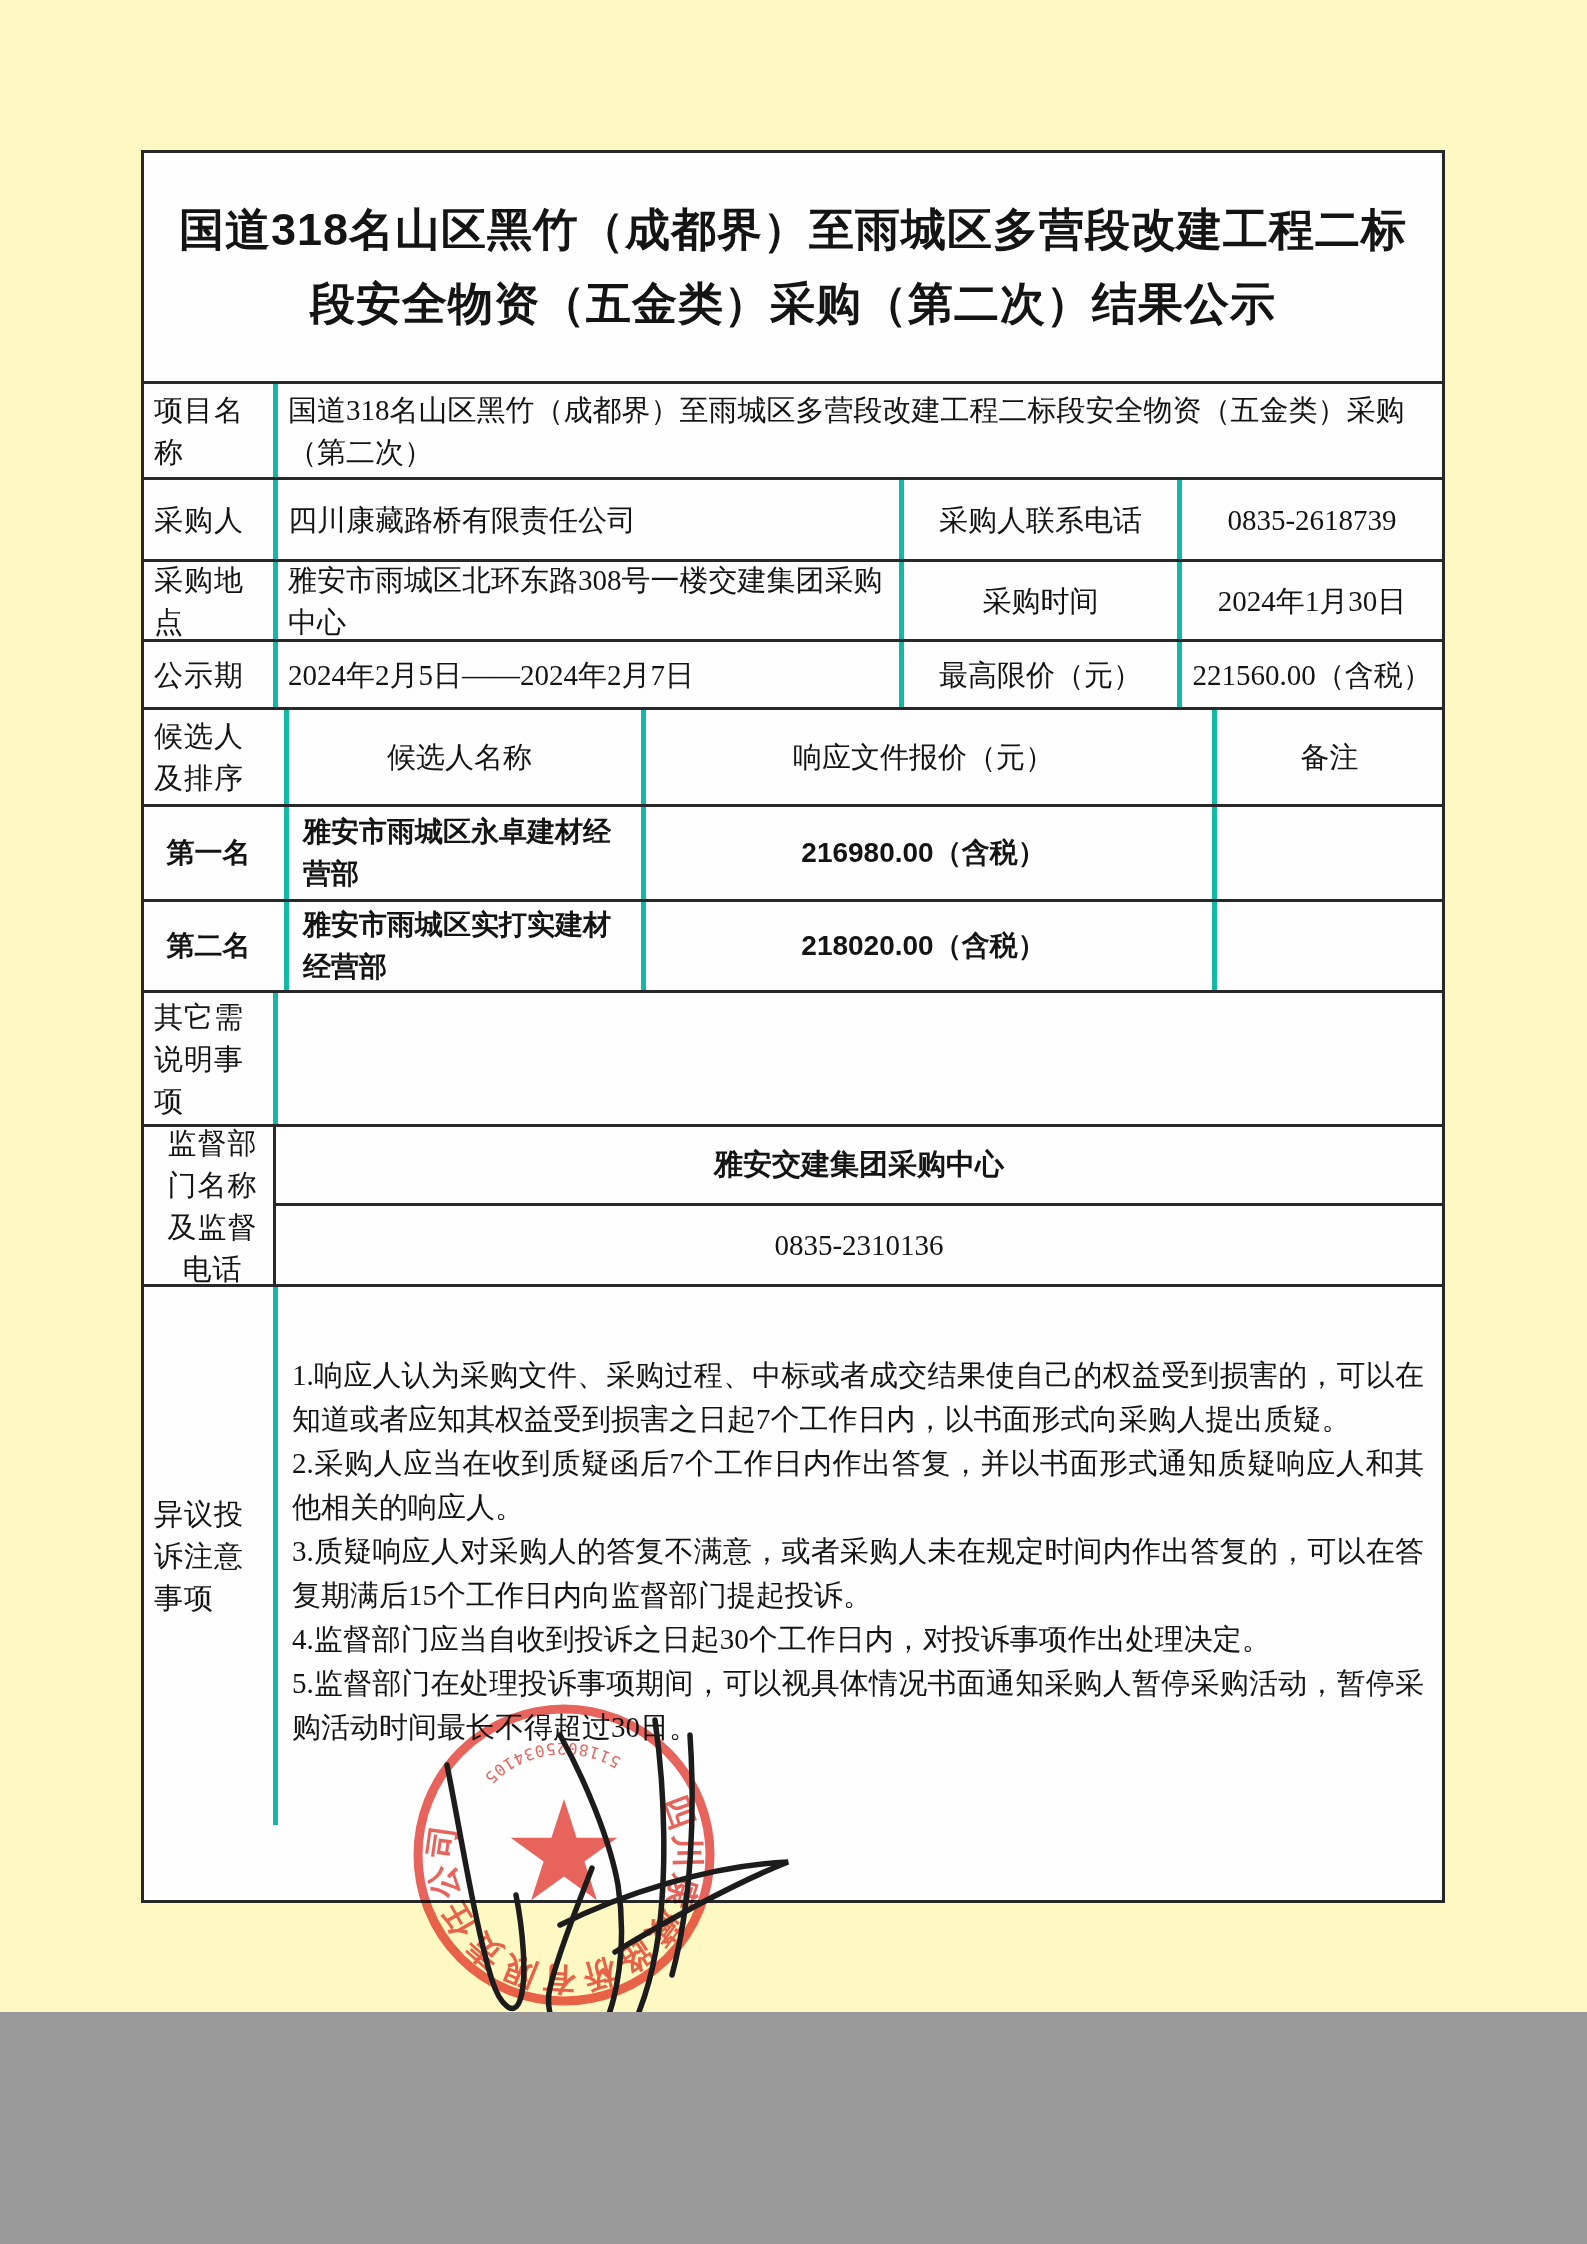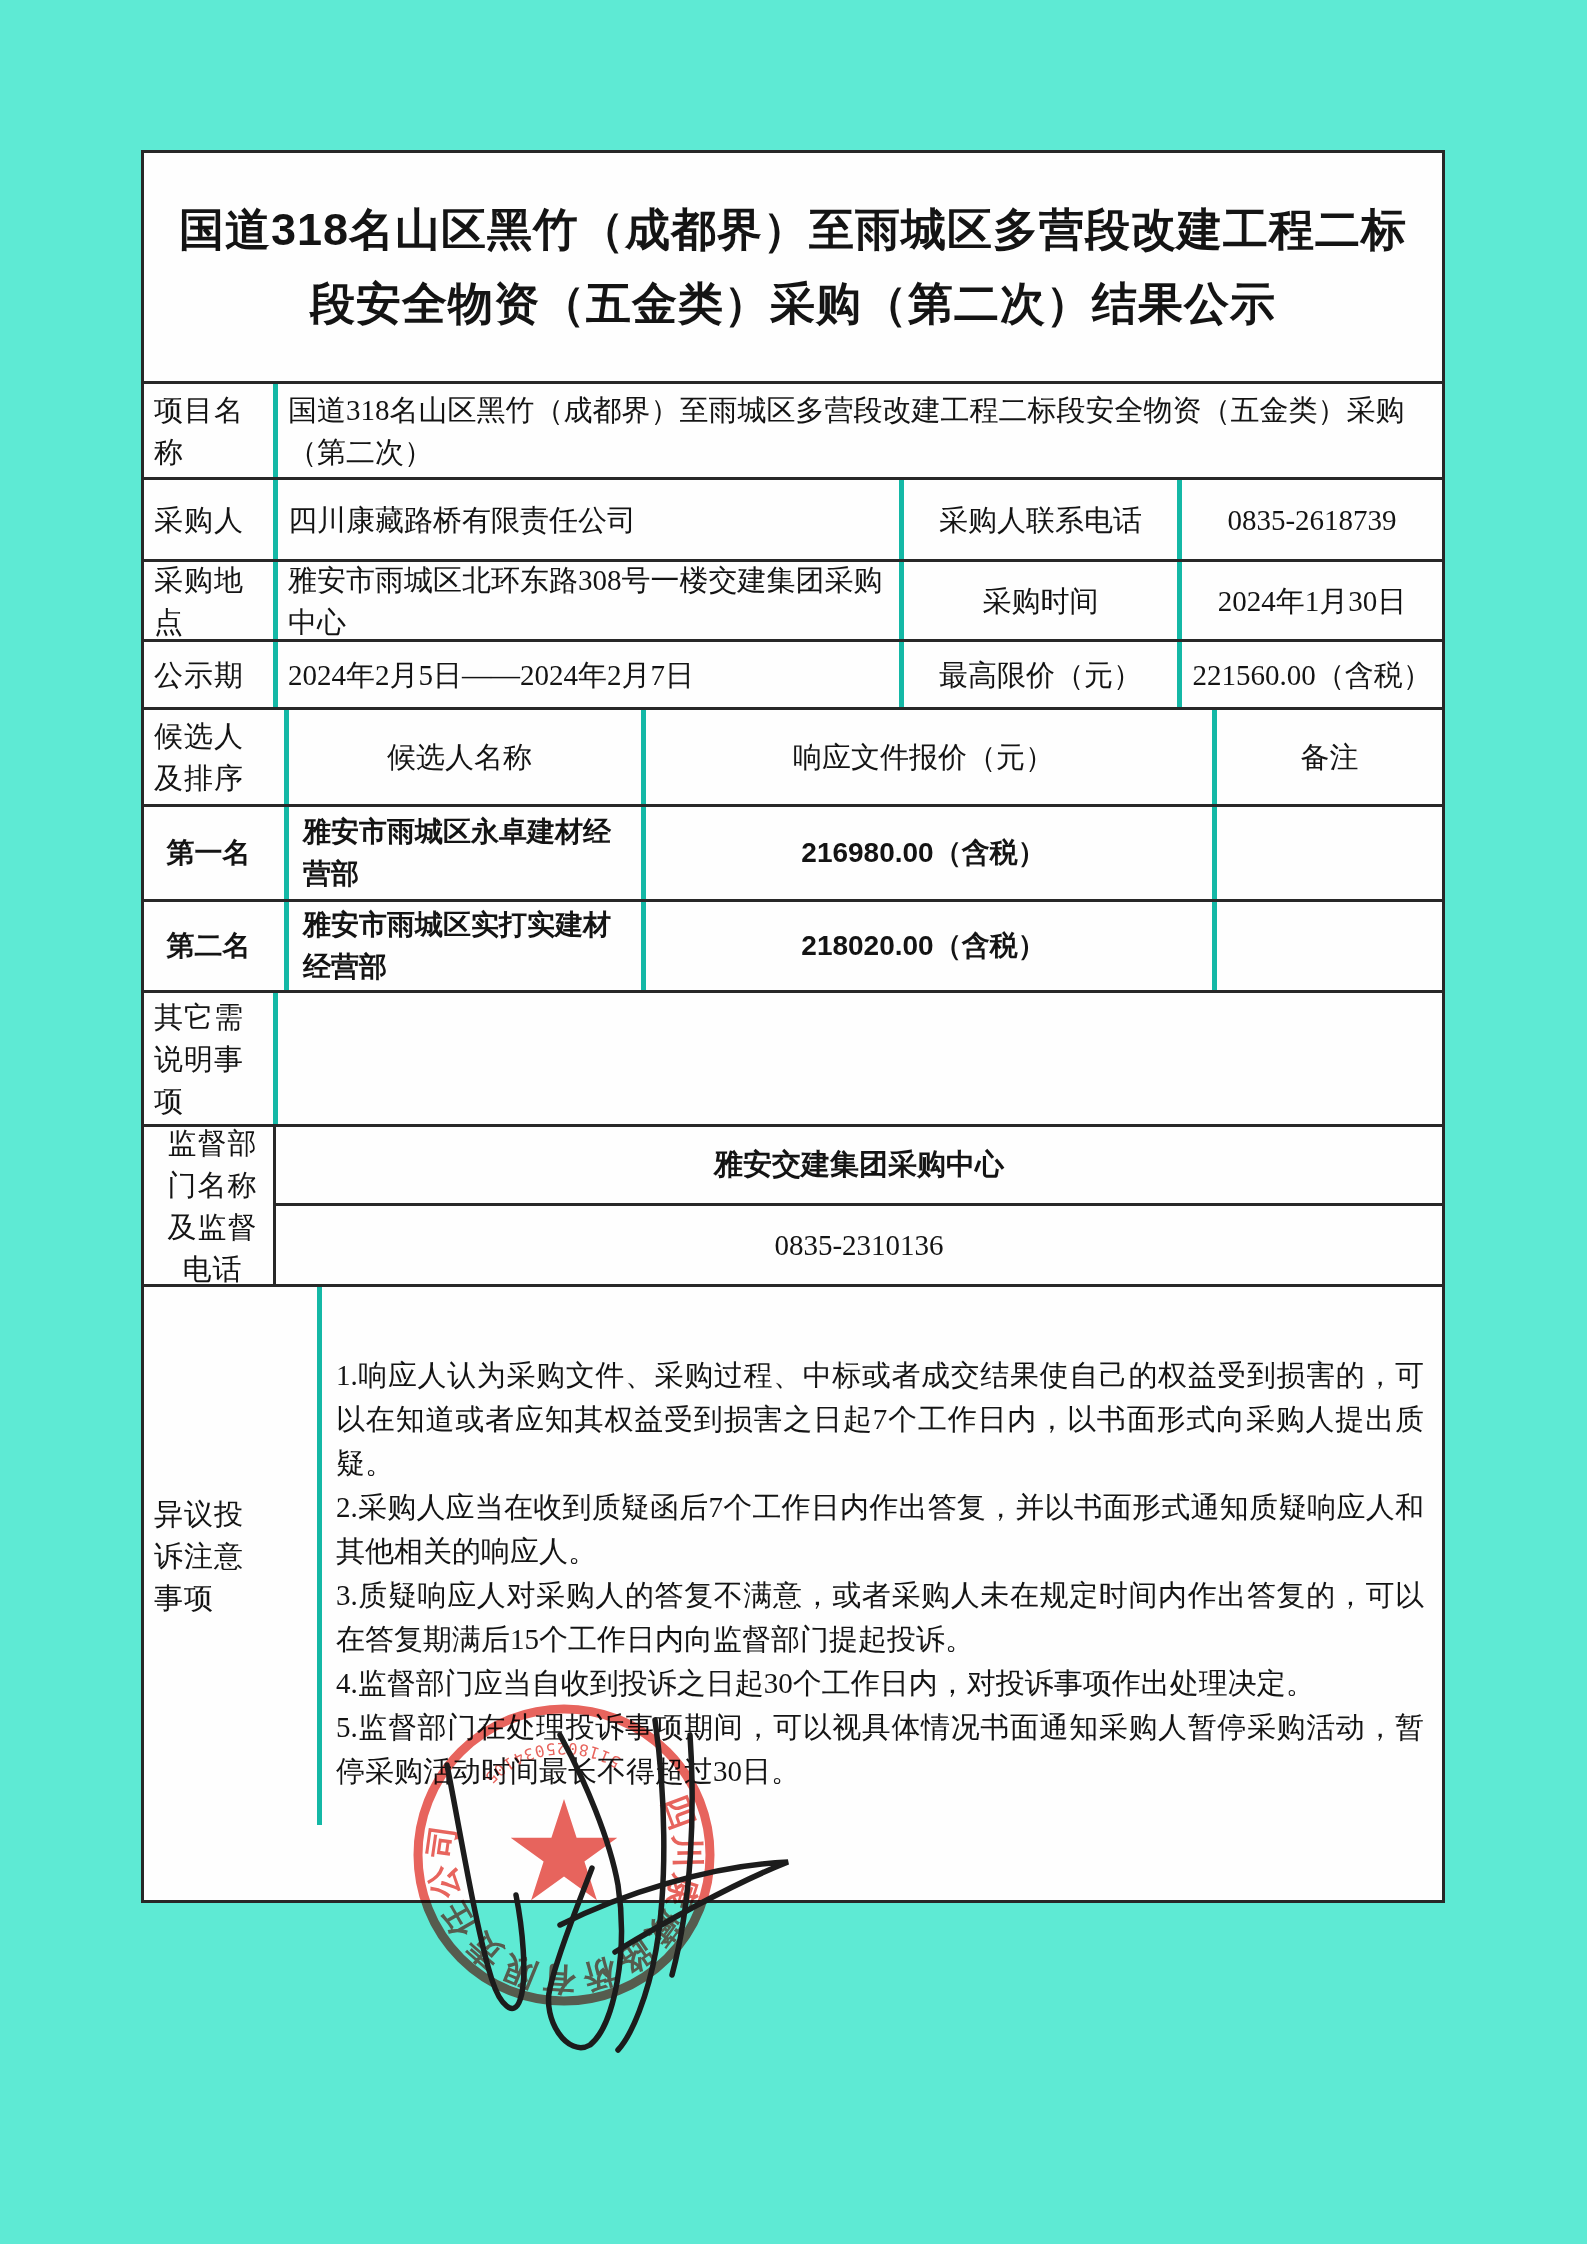--- a/index.html
+++ b/index.html
@@ -1,20 +1,20 @@
 <!DOCTYPE html>
 <html><head>
 <meta charset="utf-8">
 <style>
   * { margin:0; padding:0; box-sizing:border-box; }
   html,body { background:#9a9a9a; }
   .page {
     position:relative;
-    width:1587px; height:2244px;
-    background:#5eead4;
+    width:1587px; height:2012px;
+    background:#fef9c3;
     margin:0 auto;
     overflow:hidden;
     font-family:"Liberation Serif","DejaVu Serif",serif;
     color:#141414;
   }
   .doc-table {
     position:absolute; left:141px; top:150px;
     width:1304px; height:1753px;
     border:3px solid #282828;
     display:grid;
@@ -46,21 +46,21 @@
     letter-spacing:1px; padding:10px 34px;
   }
   .heiti {
     font-family:"Liberation Sans","DejaVu Sans",sans-serif;
     font-weight:600; font-size:28px;
   }
   .sup-col { display:grid; grid-template-rows:76px 1fr; border-left:3px solid #282828; min-height:0; }
   .sup-sub { display:flex; align-items:center; justify-content:center; text-align:center;
              font-size:29px; padding:4px 10px; }
   .sup-sub + .sup-sub { border-top:3px solid #282828; }
-  .objection-cell { display:block; padding:66px 18px 20px 14px; font-size:29px; line-height:44px;margin-left:44px; }
+  .objection-cell { display:block; padding:66px 18px 20px 14px; font-size:29px; line-height:44px; }
   .objection-cell p { margin:0; text-align:justify; }
   .sig-cell { padding-left:12px; font-size:30px; letter-spacing:1px; }
   .stamp-svg, .signature-svg { position:absolute; pointer-events:none; }
   .stamp-svg { left:399px; top:1690px; opacity:.82; mix-blend-mode:multiply; }
   .signature-svg { left:410px; top:1700px; }
 </style>
 </head>
 <body>
 
 <div class="page">

